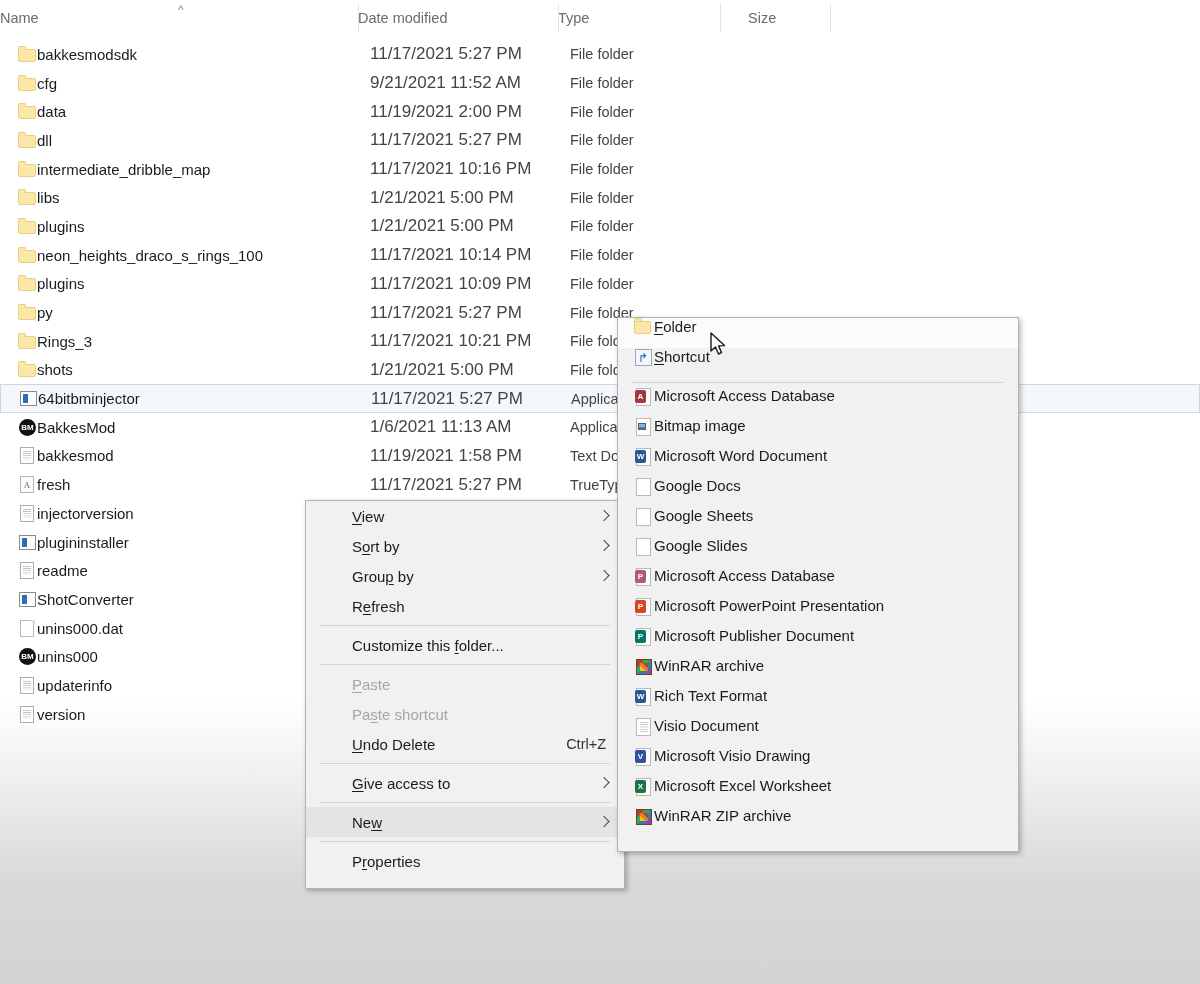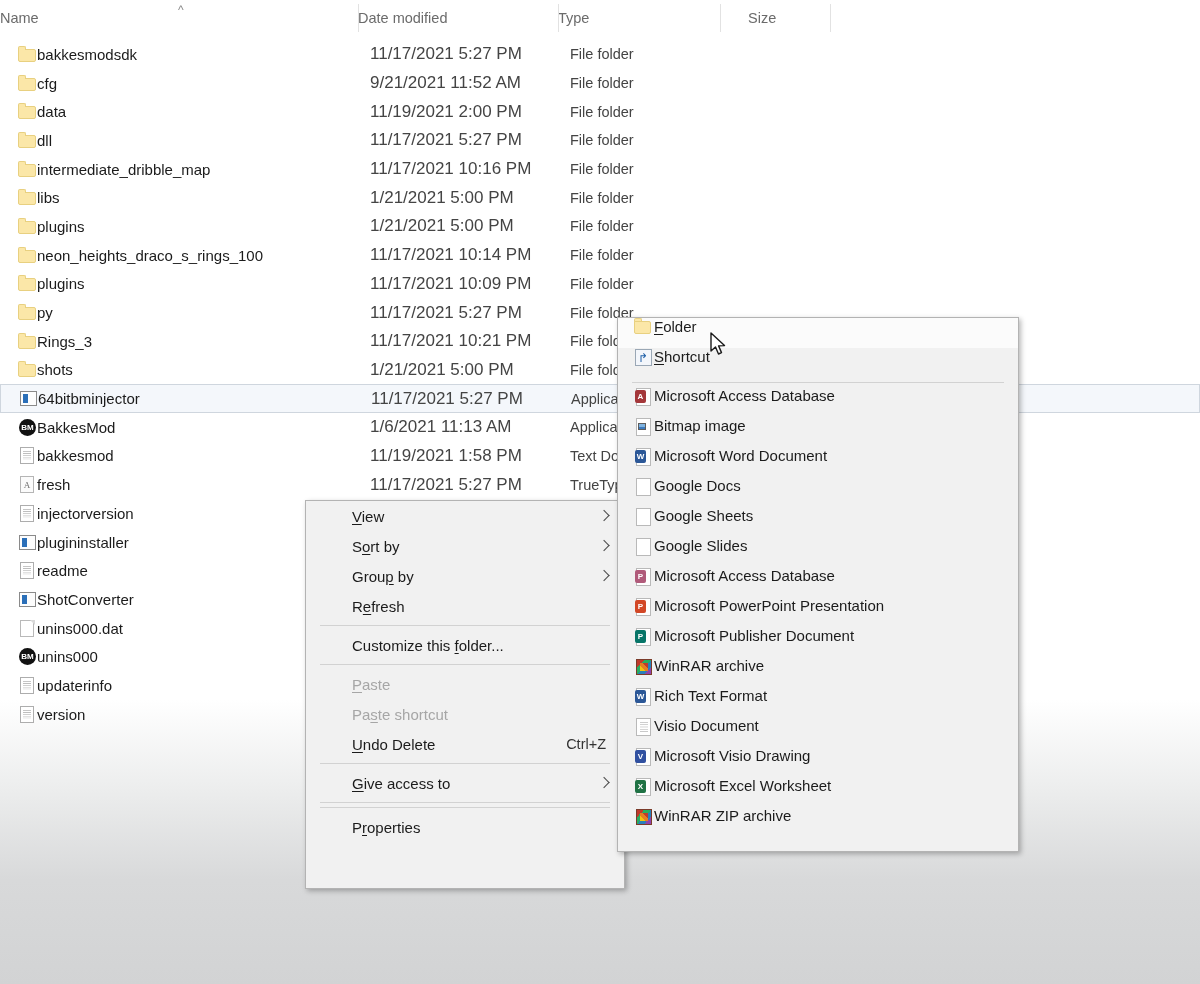--- a/index.html
+++ b/index.html
@@ -463,20 +463,24 @@
       <div class="mi">
         <span><u>U</u>ndo Delete</span>
         <span class="accel">Ctrl+Z</span>
       </div>
       <div class="sep"></div>
       <div class="mi">
         <span><u>G</u>ive access to</span>
         <span class="arrow"></span>
       </div>
       <div class="sep"></div>
+      <div class="mi hl">
+        <span>Ne<u>w</u></span>
+        <span class="arrow"></span>
+      </div>
       <div class="sep"></div>
       <div class="mi">
         <span>P<u>r</u>operties</span>
       </div>
     </div>
 
   <div id="ctx-sub" class="ctx">
       <div class="smi hl">
         <span class="mic">
           <span class="foldtab"></span>

